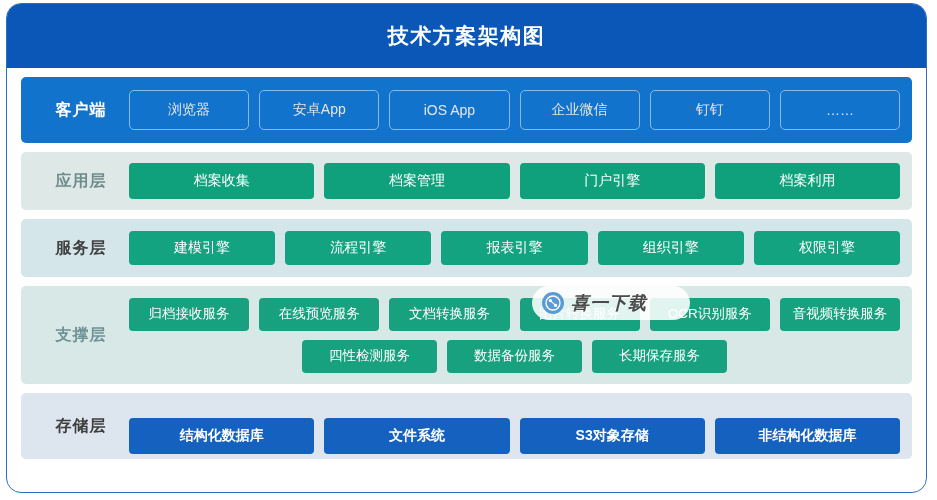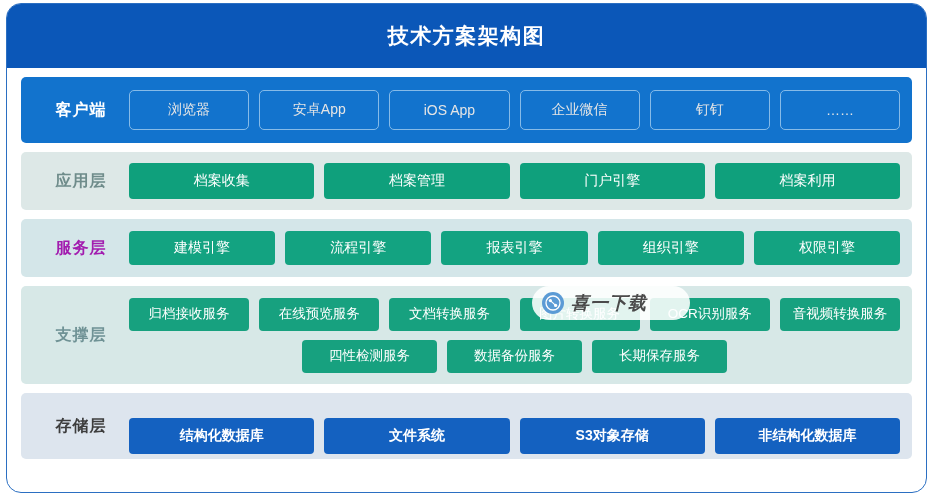--- a/index.html
+++ b/index.html
@@ -119,21 +119,21 @@
     color: #ffffff;
     height: 36px;
     font-weight: normal;
   }
 
   
   .layer-service {
     background: #d4e6e9;
     height: 58px;
   }
-  .layer-service .layer-label { color: #a21caf; }
+  .layer-service .layer-label { color: #404040; }
   .layer-service .node {
     background: #13a381;
     color: #ffffff;
     height: 34px;
   }
 
   
   .layer-support {
     background: #d7e8e7;
     height: 98px;

